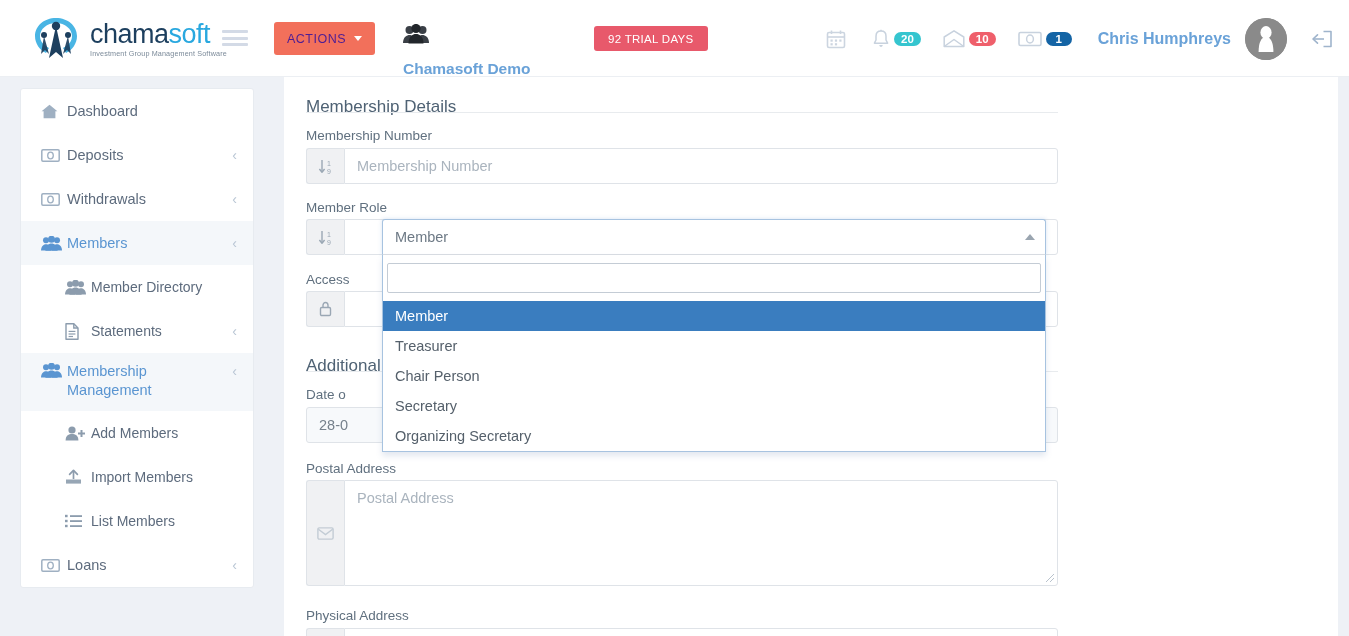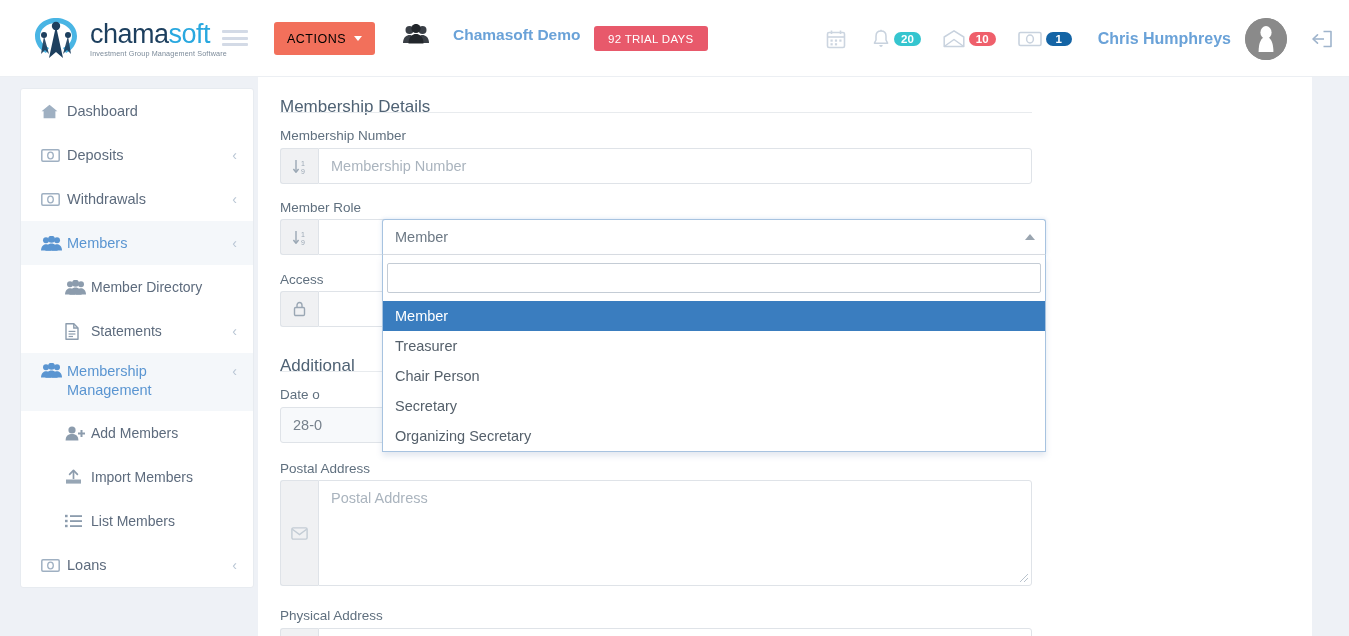--- a/index.html
+++ b/index.html
@@ -39,35 +39,35 @@
     position: absolute; left: 222px; top: 27px;
     width: 26px; height: 22px; cursor: pointer;
     display: flex; flex-direction: column; justify-content: space-between;
     padding: 3px 0;
   }
   .hamburger span { display:block; height: 3px; background: #d3dae6; border-radius: 1px; }
 
   .actions-btn {
     position: absolute; left: 274px; top: 22px;
     height: 33px; padding: 0 13px;
-    background: #f2705b; color: #000000;
+    background: #f2705b; color: #4c1d95;
     border: none; border-radius: 3px;
     font-size: 12.5px; letter-spacing: 0.5px;
     display: flex; align-items: center; gap: 8px;
     cursor: pointer; font-family: inherit;
   }
   .caret-down {
     width: 0; height: 0; border-left: 4px solid transparent;
     border-right: 4px solid transparent; border-top: 5px solid #fff;
     display: inline-block;
   }
 
   .group-wrap {
     position: absolute; left: 403px; top: 24px;
-    display: flex; align-items: flex-end; gap: 24px;
+    display: flex; align-items: flex-start; gap: 16px; flex-direction: column;
   }
   .group-name { color: #6aa2d8; font-size: 15.5px; font-weight: bold; }
 
   .trial-badge {
     position: absolute; left: 594px; top: 26px;
     height: 25px; padding: 0 14px;
     background: #e8596b; color: #fff;
     border-radius: 3px; font-size: 11.5px; letter-spacing: 0.3px;
     display: flex; align-items: center; cursor: pointer;
   }
@@ -117,21 +117,21 @@
   .nav-item.active .ni-icon { color: #5a95d1; }
   .nav-item.sub { padding-left: 44px; font-size: 14px; }
   .nav-item.sub .ni-icon { color: #8c9cad; }
   .nav-item.multiline { height: auto; min-height: 58px; padding-top: 9px; padding-bottom: 9px; align-items: flex-start; }
   .nav-item.multiline .ni-label { line-height: 19px; }
   .nav-item.multiline .ni-icon { padding-top: 1px; }
   .nav-item.multiline .ni-arrow { padding-top: 2px; }
 
   
   .content-card {
-    position: absolute; left: 258px; top: 70px;
+    position: absolute; left: 284px; top: 70px;
     width: 1054px; height: 566px;
     background: #ffffff;
     z-index: 5;
   }
   .section-title {
     position: absolute; left: 22px; top: 13px;
     font-size: 17px; color: #4f6274; font-weight: normal;
   }
   .section-rule {
     position: absolute; left: 22px; width: 752px; height: 1px; background: #e8ebee;

